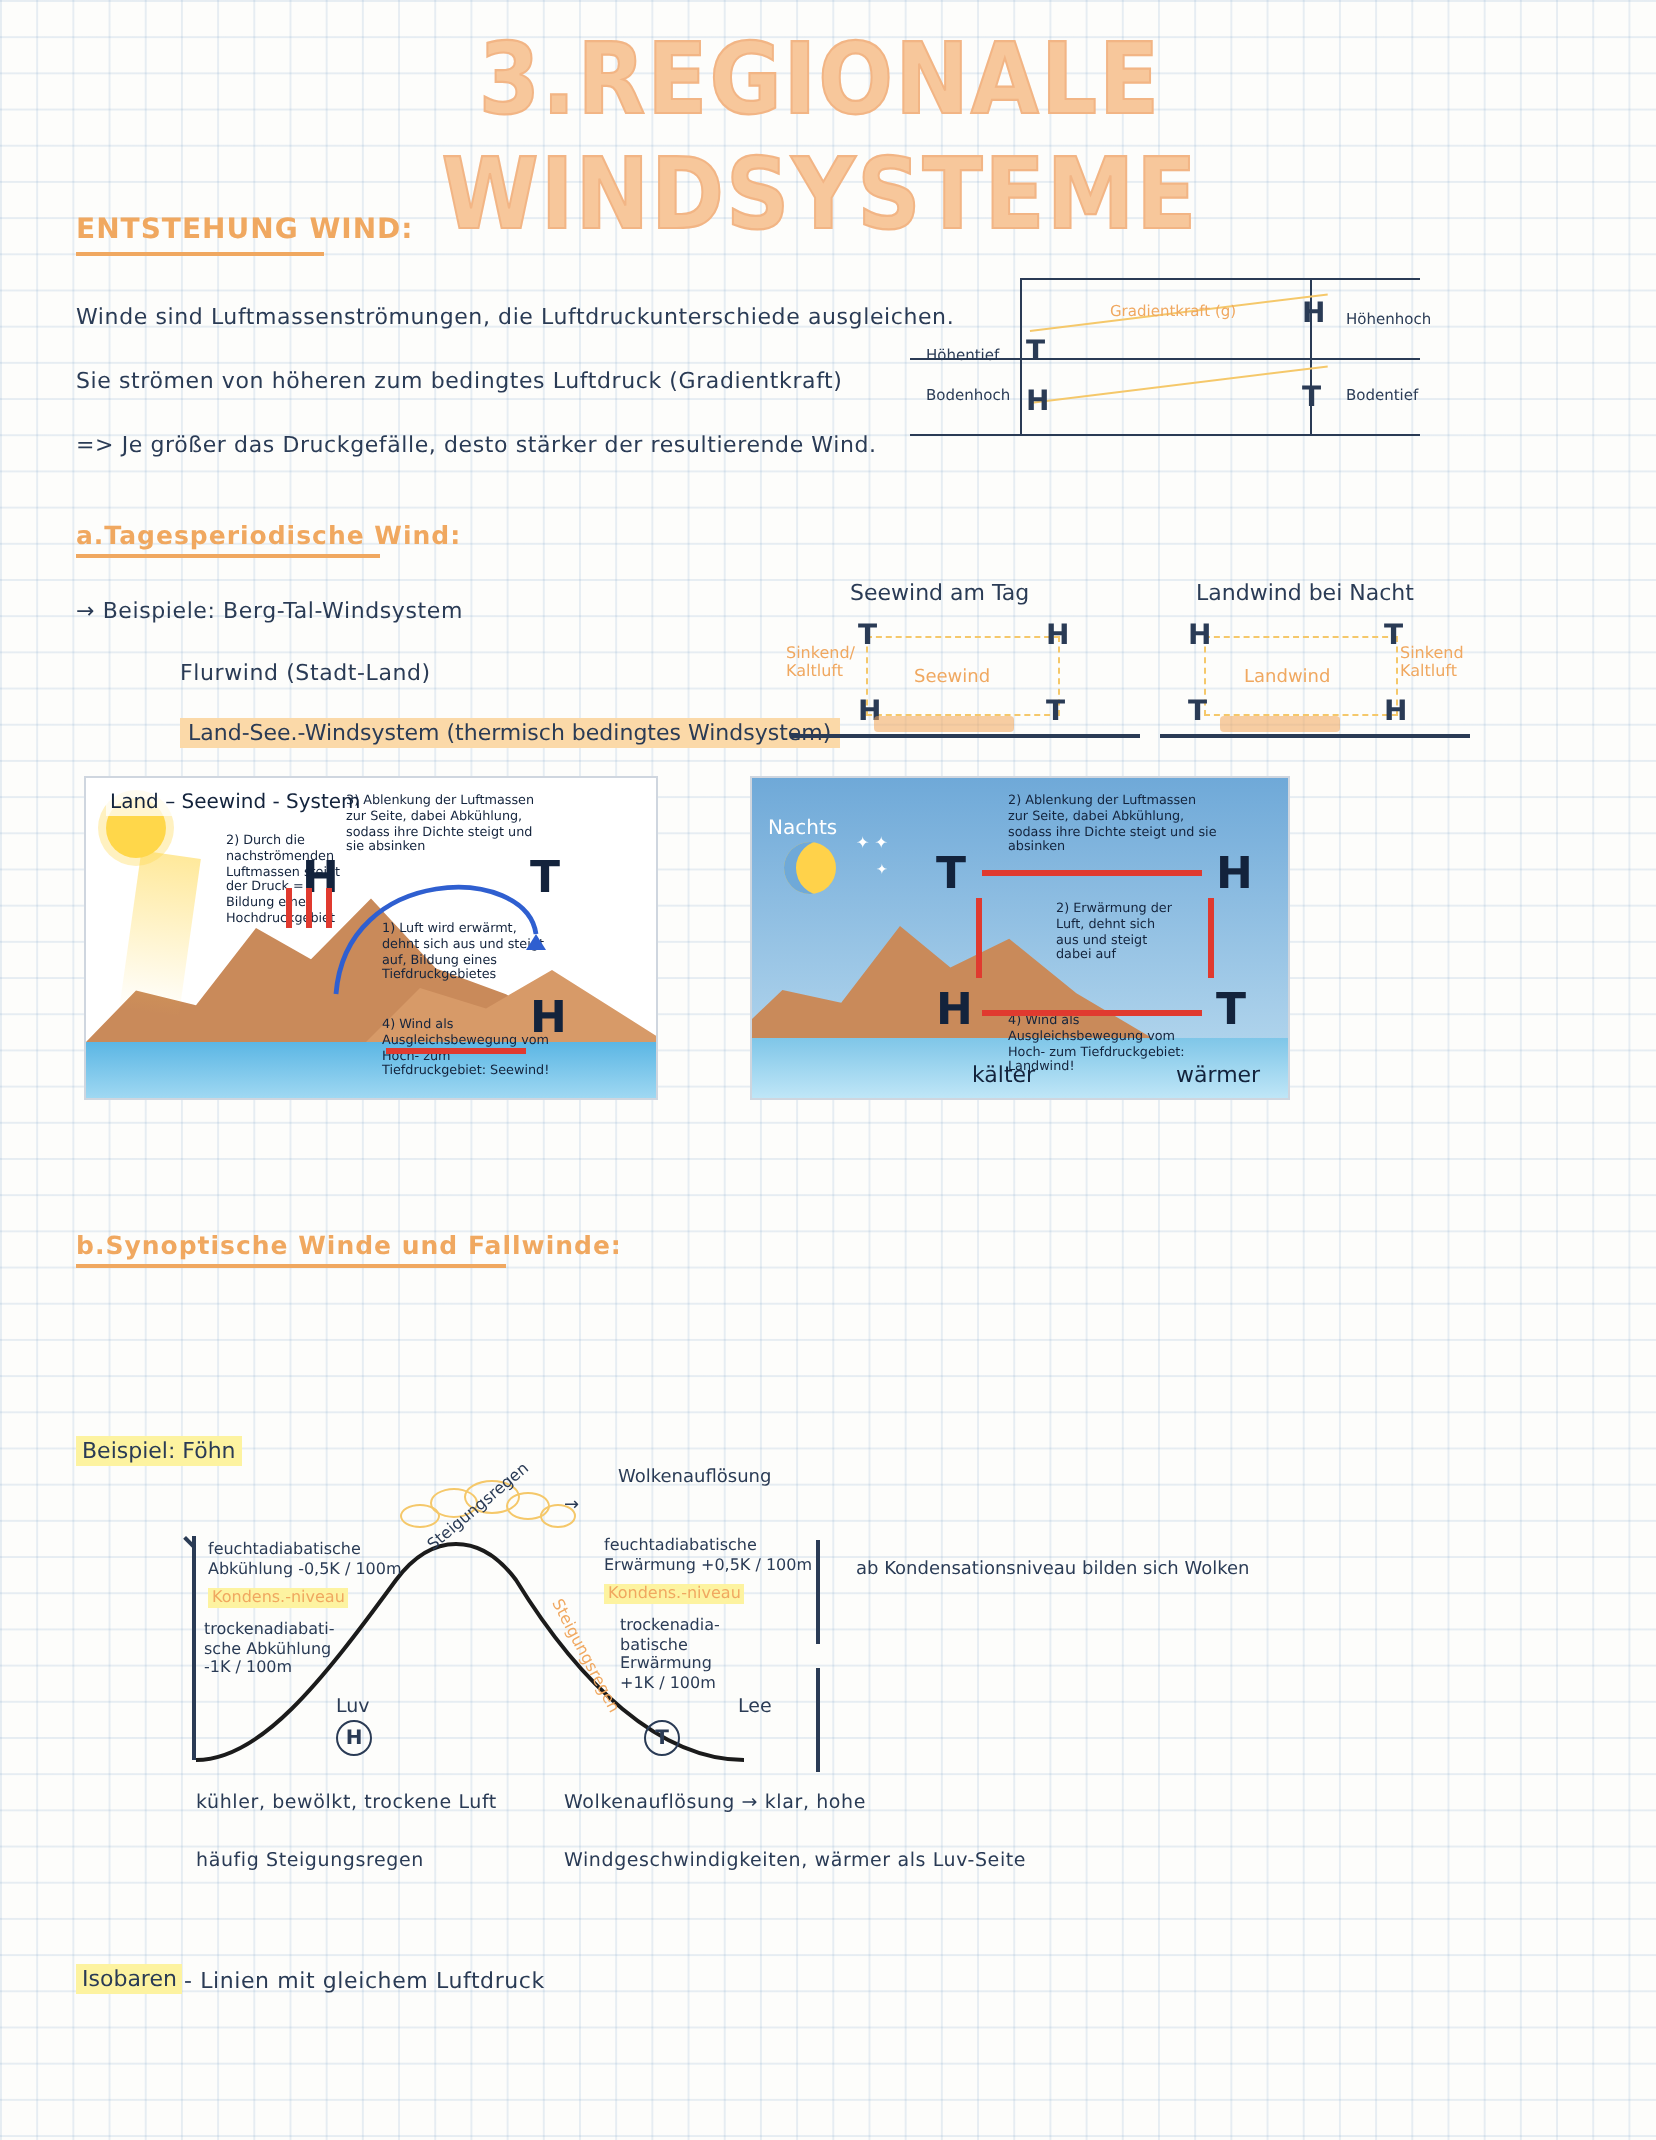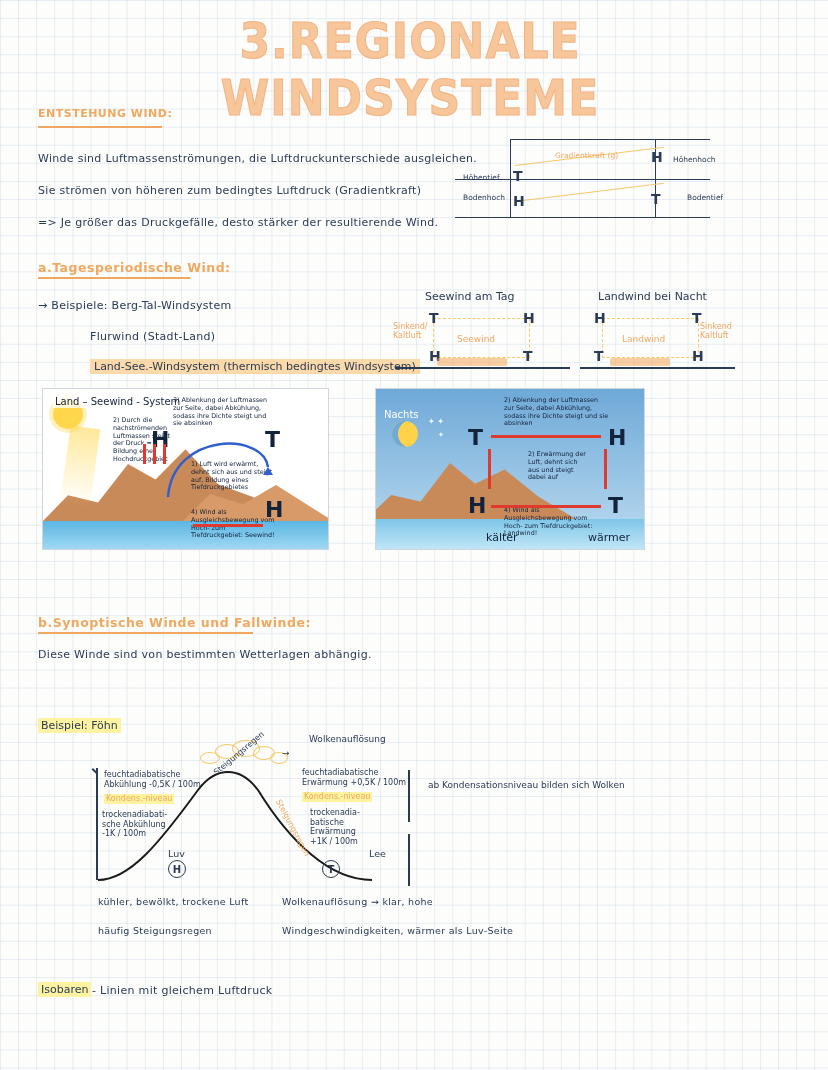--- a/index.html
+++ b/index.html
@@ -29,21 +29,21 @@
     letter-spacing:1px;
     color:#f7c79b;
     -webkit-text-stroke:1px #f2b585;
     text-align:center;
     transform:scaleY(1.12);
   }
 
   .h-orange{
     position:absolute;
     color:#f0a860;
-    font-size:11px;
+    font-size:14px;
     font-weight:bold;
     letter-spacing:.5px;
   }
   .h-orange.small{font-size:12.5px;font-weight:bold;}
   .underline-orange{
     position:absolute;
     height:1.5px;background:#f0a860;
   }
 
   .txt{
@@ -138,21 +138,21 @@
     <div class="tinyO" style="left:100px;top:16px;">Gradientkraft (g)</div>
 
     <div class="lbl" style="left:58px;top:33px;">T</div>
     <div class="lbl" style="left:196px;top:14px;">H</div>
     <div class="lbl" style="left:58px;top:58px;">H</div>
     <div class="lbl" style="left:196px;top:56px;">T</div>
 
     <div class="tiny" style="left:8px;top:38px;">Höhentief</div>
     <div class="tiny" style="left:8px;top:58px;">Bodenhoch</div>
     <div class="tiny" style="left:218px;top:20px;">Höhenhoch</div>
-    <div class="tiny" style="left:232px;top:58px;">Bodentief</div>
+    <div class="tiny" style="left:218px;top:58px;">Bodentief</div>
   </div>
 
   <div class="h-orange small" style="left:38px;top:260px;">a.Tagesperiodische Wind:</div>
   <div class="underline-orange" style="left:38px;top:277px;width:152px;"></div>
 
   <div class="txt" style="left:38px;top:299px;">→ Beispiele: Berg-Tal-Windsystem</div>
   <div class="txt" style="left:90px;top:330px;">Flurwind (Stadt-Land)</div>
   <div class="hl-orange" style="left:90px;top:359px;">Land-See.-Windsystem (thermisch bedingtes Windsystem)</div>
 
   <div class="schem2" style="left:395px;width:175px;height:80px;">
@@ -245,21 +245,20 @@
     <div class="arrow-red" style="left:228px;top:60px;width:3px;height:40px;"></div>
     <div class="arrow-red" style="left:115px;top:116px;width:110px;height:3px;"></div>
 
     <div class="p-lbl" style="left:110px;top:142px;font-size:11px;color:#13233c;">kälter</div>
     <div class="p-lbl" style="left:212px;top:142px;font-size:11px;color:#13233c;">wärmer</div>
   </div>
 
   <div class="h-orange small" style="left:38px;top:615px;">b.Synoptische Winde und Fallwinde:</div>
   <div class="underline-orange" style="left:38px;top:632px;width:215px;"></div>
 
-  <div class="txt" style="left:38px;top:648px;">Diese Winde sind von bestimmten Wetterlagen abhängig.</div>
 
   <div class="hl-yellow" style="left:38px;top:718px;">Beispiel: Föhn</div>
 
   <div class="foehn">
 
     <div class="cloud" style="left:155px;top:4px;width:22px;height:13px;"></div>
     <div class="cloud" style="left:172px;top:0px;width:26px;height:15px;"></div>
     <div class="cloud" style="left:193px;top:6px;width:20px;height:12px;"></div>
     <div class="cloud" style="left:140px;top:12px;width:18px;height:10px;"></div>
     <div class="cloud" style="left:210px;top:12px;width:16px;height:10px;"></div>

